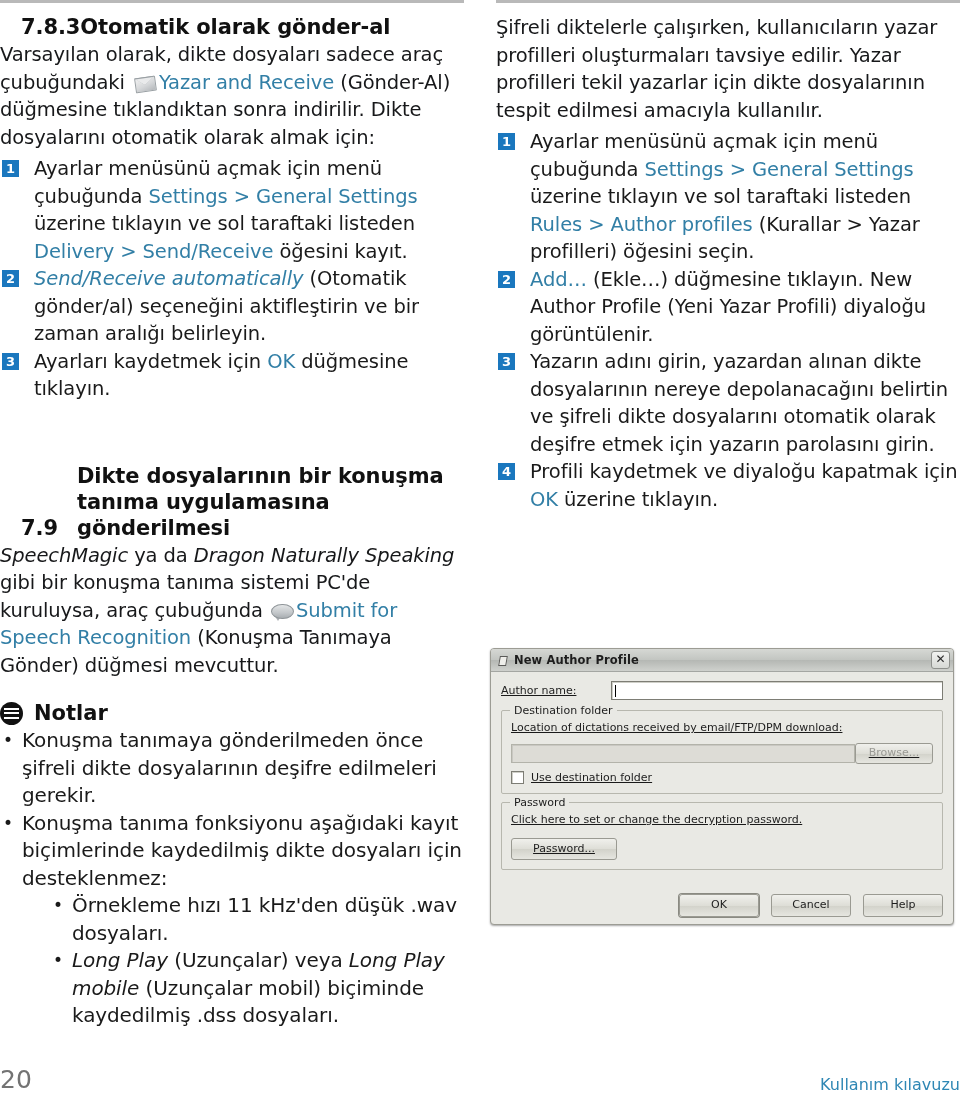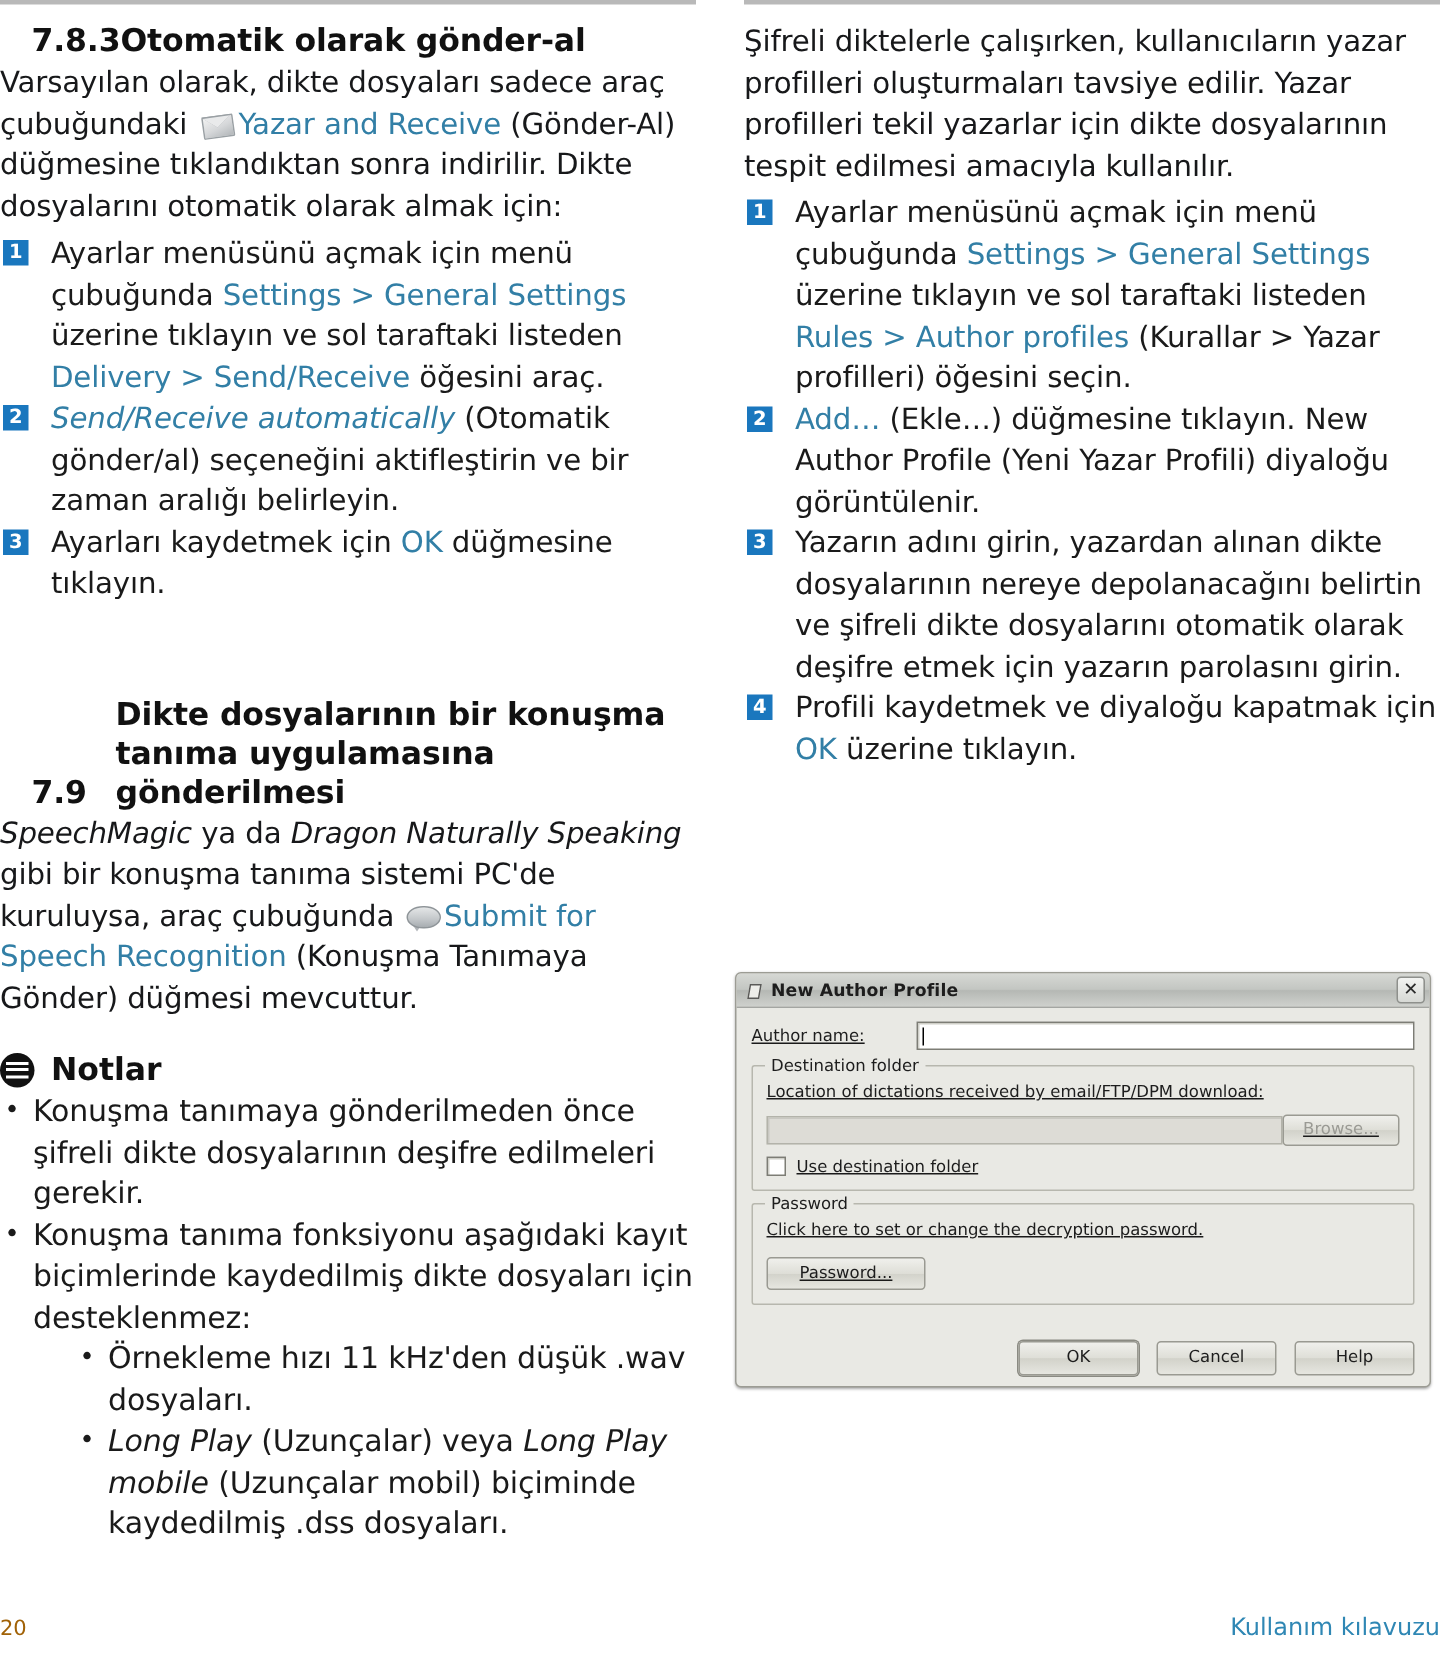--- a/index.html
+++ b/index.html
@@ -398,21 +398,21 @@
   .pg-footer {
     position: absolute;
     left: 0;
     bottom: 10px;
     width: 960px;
     display: flex;
     justify-content: space-between;
     align-items: flex-end;
     font-size: 20px;
   }
-  .pg-num { color: #a16207; font-size: 14px; }
+  .pg-num { color: #737373; font-size: 25px; }
   .pg-doc { color: #2f87b4; font-size: 16px; }
 </style>
 </head>
 <body>
 
 <div class="page">
 
   <div class="columns">
 
     <div class="col">
@@ -423,21 +423,21 @@
         <span class="sec-title">Otomatik olarak gönder-al</span>
       </h2>
 
       <p class="body">
         <span>Varsayılan olarak, dikte dosyaları sadece araç çubuğundaki </span><span class="icon-inline"><span class="env"></span></span><span class="lnk">Yazar and Receive</span><span> (Gönder-Al) düğmesine tıklandıktan sonra indirilir. Dikte dosyalarını otomatik olarak almak için:</span>
       </p>
 
       <ol class="steps">
         <li>
           <span class="step-badge">1</span>
-          <span><span>Ayarlar menüsünü açmak için menü çubuğunda </span><span class="lnk">Settings &gt; General Settings</span><span> üzerine tıklayın ve sol taraftaki listeden </span><span class="lnk">Delivery &gt; Send/Receive</span><span> öğesini araç.</span></span>
+          <span><span>Ayarlar menüsünü açmak için menü çubuğunda </span><span class="lnk">Settings &gt; General Settings</span><span> üzerine tıklayın ve sol taraftaki listeden </span><span class="lnk">Delivery &gt; Send/Receive</span><span> öğesini kayıt.</span></span>
         </li>
         <li>
           <span class="step-badge">2</span>
           <span><span class="lnk-it">Send/Receive automatically</span><span> (Otomatik gönder/al) seçeneğini aktifleştirin ve bir zaman aralığı belirleyin.</span></span>
         </li>
         <li>
           <span class="step-badge">3</span>
           <span><span>Ayarları kaydetmek için </span><span class="lnk">OK</span><span> düğmesine tıklayın.</span></span>
         </li>
       </ol>

